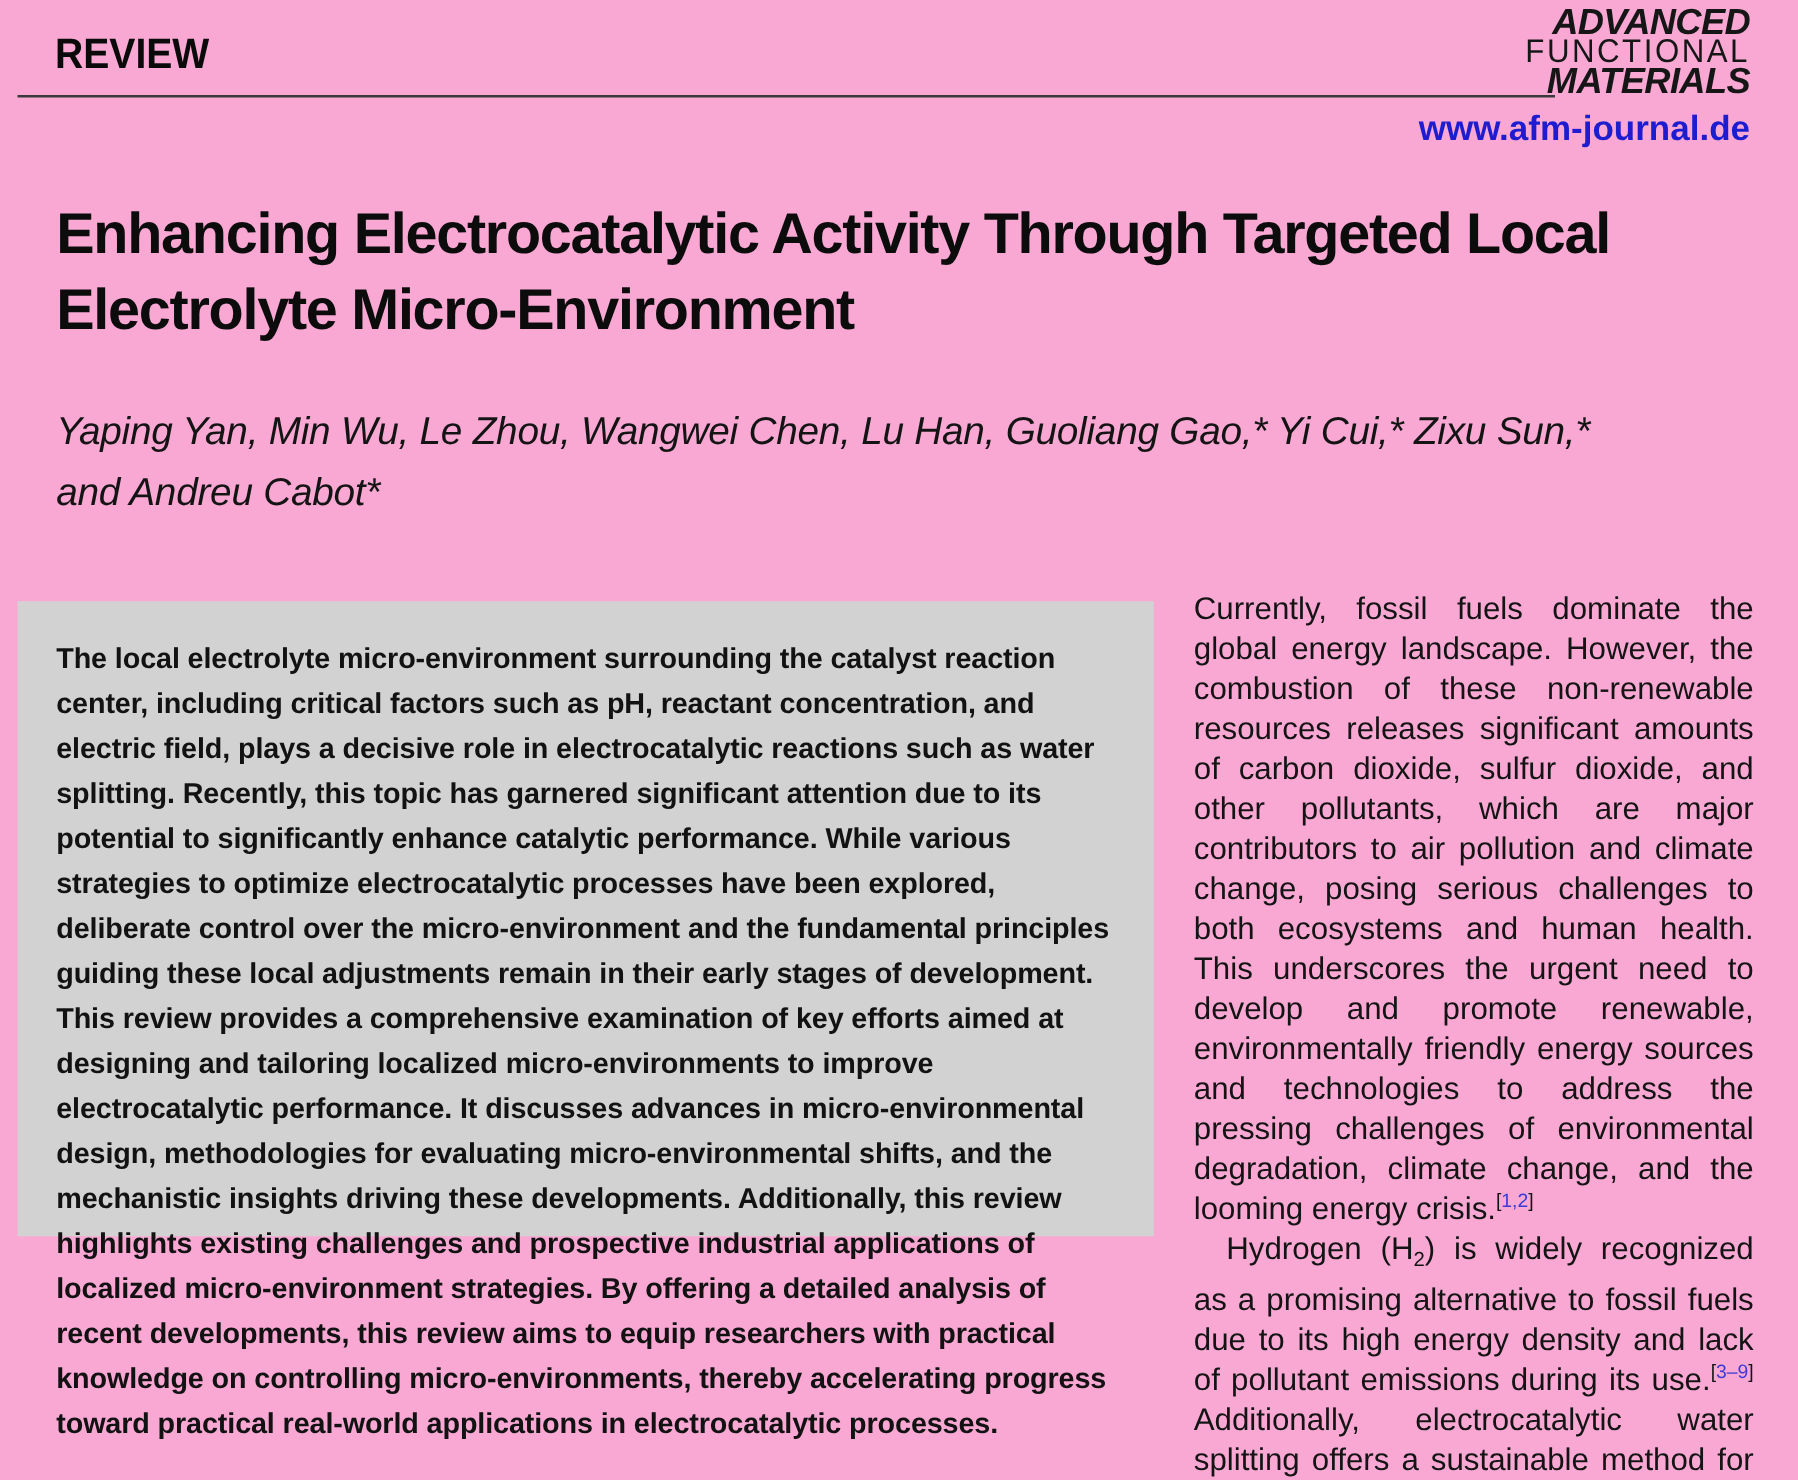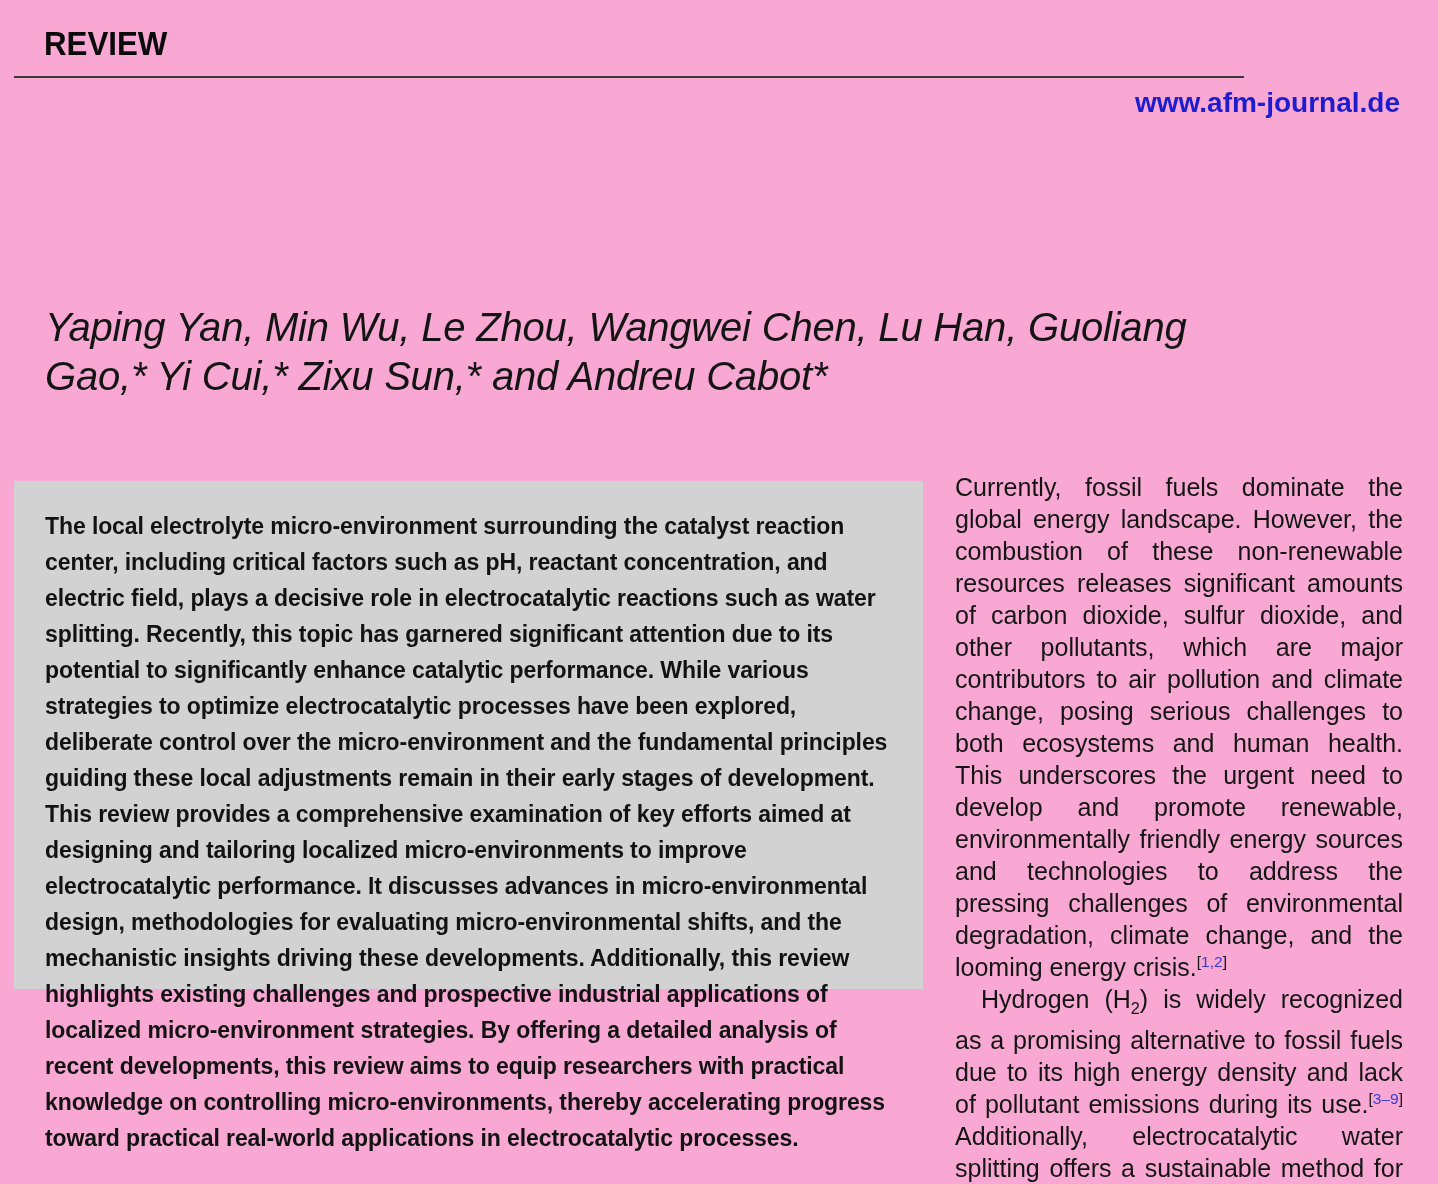--- a/index.html
+++ b/index.html
@@ -42,22 +42,22 @@
     font-size:28px;font-weight:700;color:var(--link-blue);
     text-decoration:none;
   }
   
   .article-title{
     position:absolute;left:45px;top:156px;width:1350px;
     font-size:46px;line-height:61px;font-weight:700;
     letter-spacing:-1px;color:#0c0c0c;
   }
   .author-list{
-    position:absolute;left:45px;top:303px;width:1240px;
-    font-size:40px;line-height:49px;font-style:italic;font-weight:400;
+    position:absolute;left:45px;top:320px;width:1240px;
+    font-size:31px;line-height:49px;font-style:italic;font-weight:400;
     color:#141414;letter-spacing:-0.2px;
   }
   
   .abstract-panel{
     position:absolute;left:14px;top:481px;
     width:909px;height:508px;
     background:var(--abstract-bg);
     padding:27px 30px 0 31px;
   }
   .abstract-text{
@@ -87,23 +87,29 @@
   sup.cite .cite-num{color:var(--cite-blue);}
 </style>
 </head>
 <body>
 
 <div class="page">
 
   <div class="review-label">REVIEW</div>
   <div class="header-rule"></div>
 
+  <div class="journal-logo">
+    <div class="logo-line1">ADVANCED</div>
+    <div class="logo-line2">FUNCTIONAL</div>
+    <div class="logo-line3">MATERIALS</div>
+  </div>
 
   <a class="journal-website" href="#">www.afm-journal.de</a>
 
+  <h1 class="article-title">Enhancing Electrocatalytic Activity Through Targeted Local Electrolyte Micro-Environment</h1>
   <div class="author-list">Yaping Yan, Min Wu, Le Zhou, Wangwei Chen, Lu Han, Guoliang Gao,* Yi Cui,* Zixu Sun,* and Andreu Cabot*</div>
 
   <div class="abstract-panel">
     <div class="abstract-text">The local electrolyte micro-environment surrounding the catalyst reaction center, including critical factors such as pH, reactant concentration, and electric field, plays a decisive role in electrocatalytic reactions such as water splitting. Recently, this topic has garnered significant attention due to its potential to significantly enhance catalytic performance. While various strategies to optimize electrocatalytic processes have been explored, deliberate control over the micro-environment and the fundamental principles guiding these local adjustments remain in their early stages of development. This review provides a comprehensive examination of key efforts aimed at designing and tailoring localized micro-environments to improve electrocatalytic performance. It discusses advances in micro-environmental design, methodologies for evaluating micro-environmental shifts, and the mechanistic insights driving these developments. Additionally, this review highlights existing challenges and prospective industrial applications of localized micro-environment strategies. By offering a detailed analysis of recent developments, this review aims to equip researchers with practical knowledge on controlling micro-environments, thereby accelerating progress toward practical real-world applications in electrocatalytic processes.</div>
   </div>
 
   <div class="intro-column">
     <div class="intro-paragraphs">
         <p>Currently, fossil fuels dominate the global energy landscape. However, the combustion of these non-renewable resources releases significant amounts of carbon dioxide, sulfur dioxide, and other pollutants, which are major contributors to air pollution and climate change, posing serious challenges to both ecosystems and human health. This underscores the urgent need to develop and promote renewable, environmentally friendly energy sources and technologies to address the pressing challenges of environmental degradation, climate change, and the looming energy crisis.<sup class="cite">[<span class="cite-num">1,2</span>]</sup></p>
         <p class="indent">Hydrogen (H<sub>2</sub>) is widely recognized as a promising alternative to fossil fuels due to its high energy density and lack of pollutant emissions during its use.<sup class="cite">[<span class="cite-num">3–9</span>]</sup> Additionally, electrocatalytic water splitting offers a sustainable method for producing H<sub>2</sub> without generating emissions during the</p>

